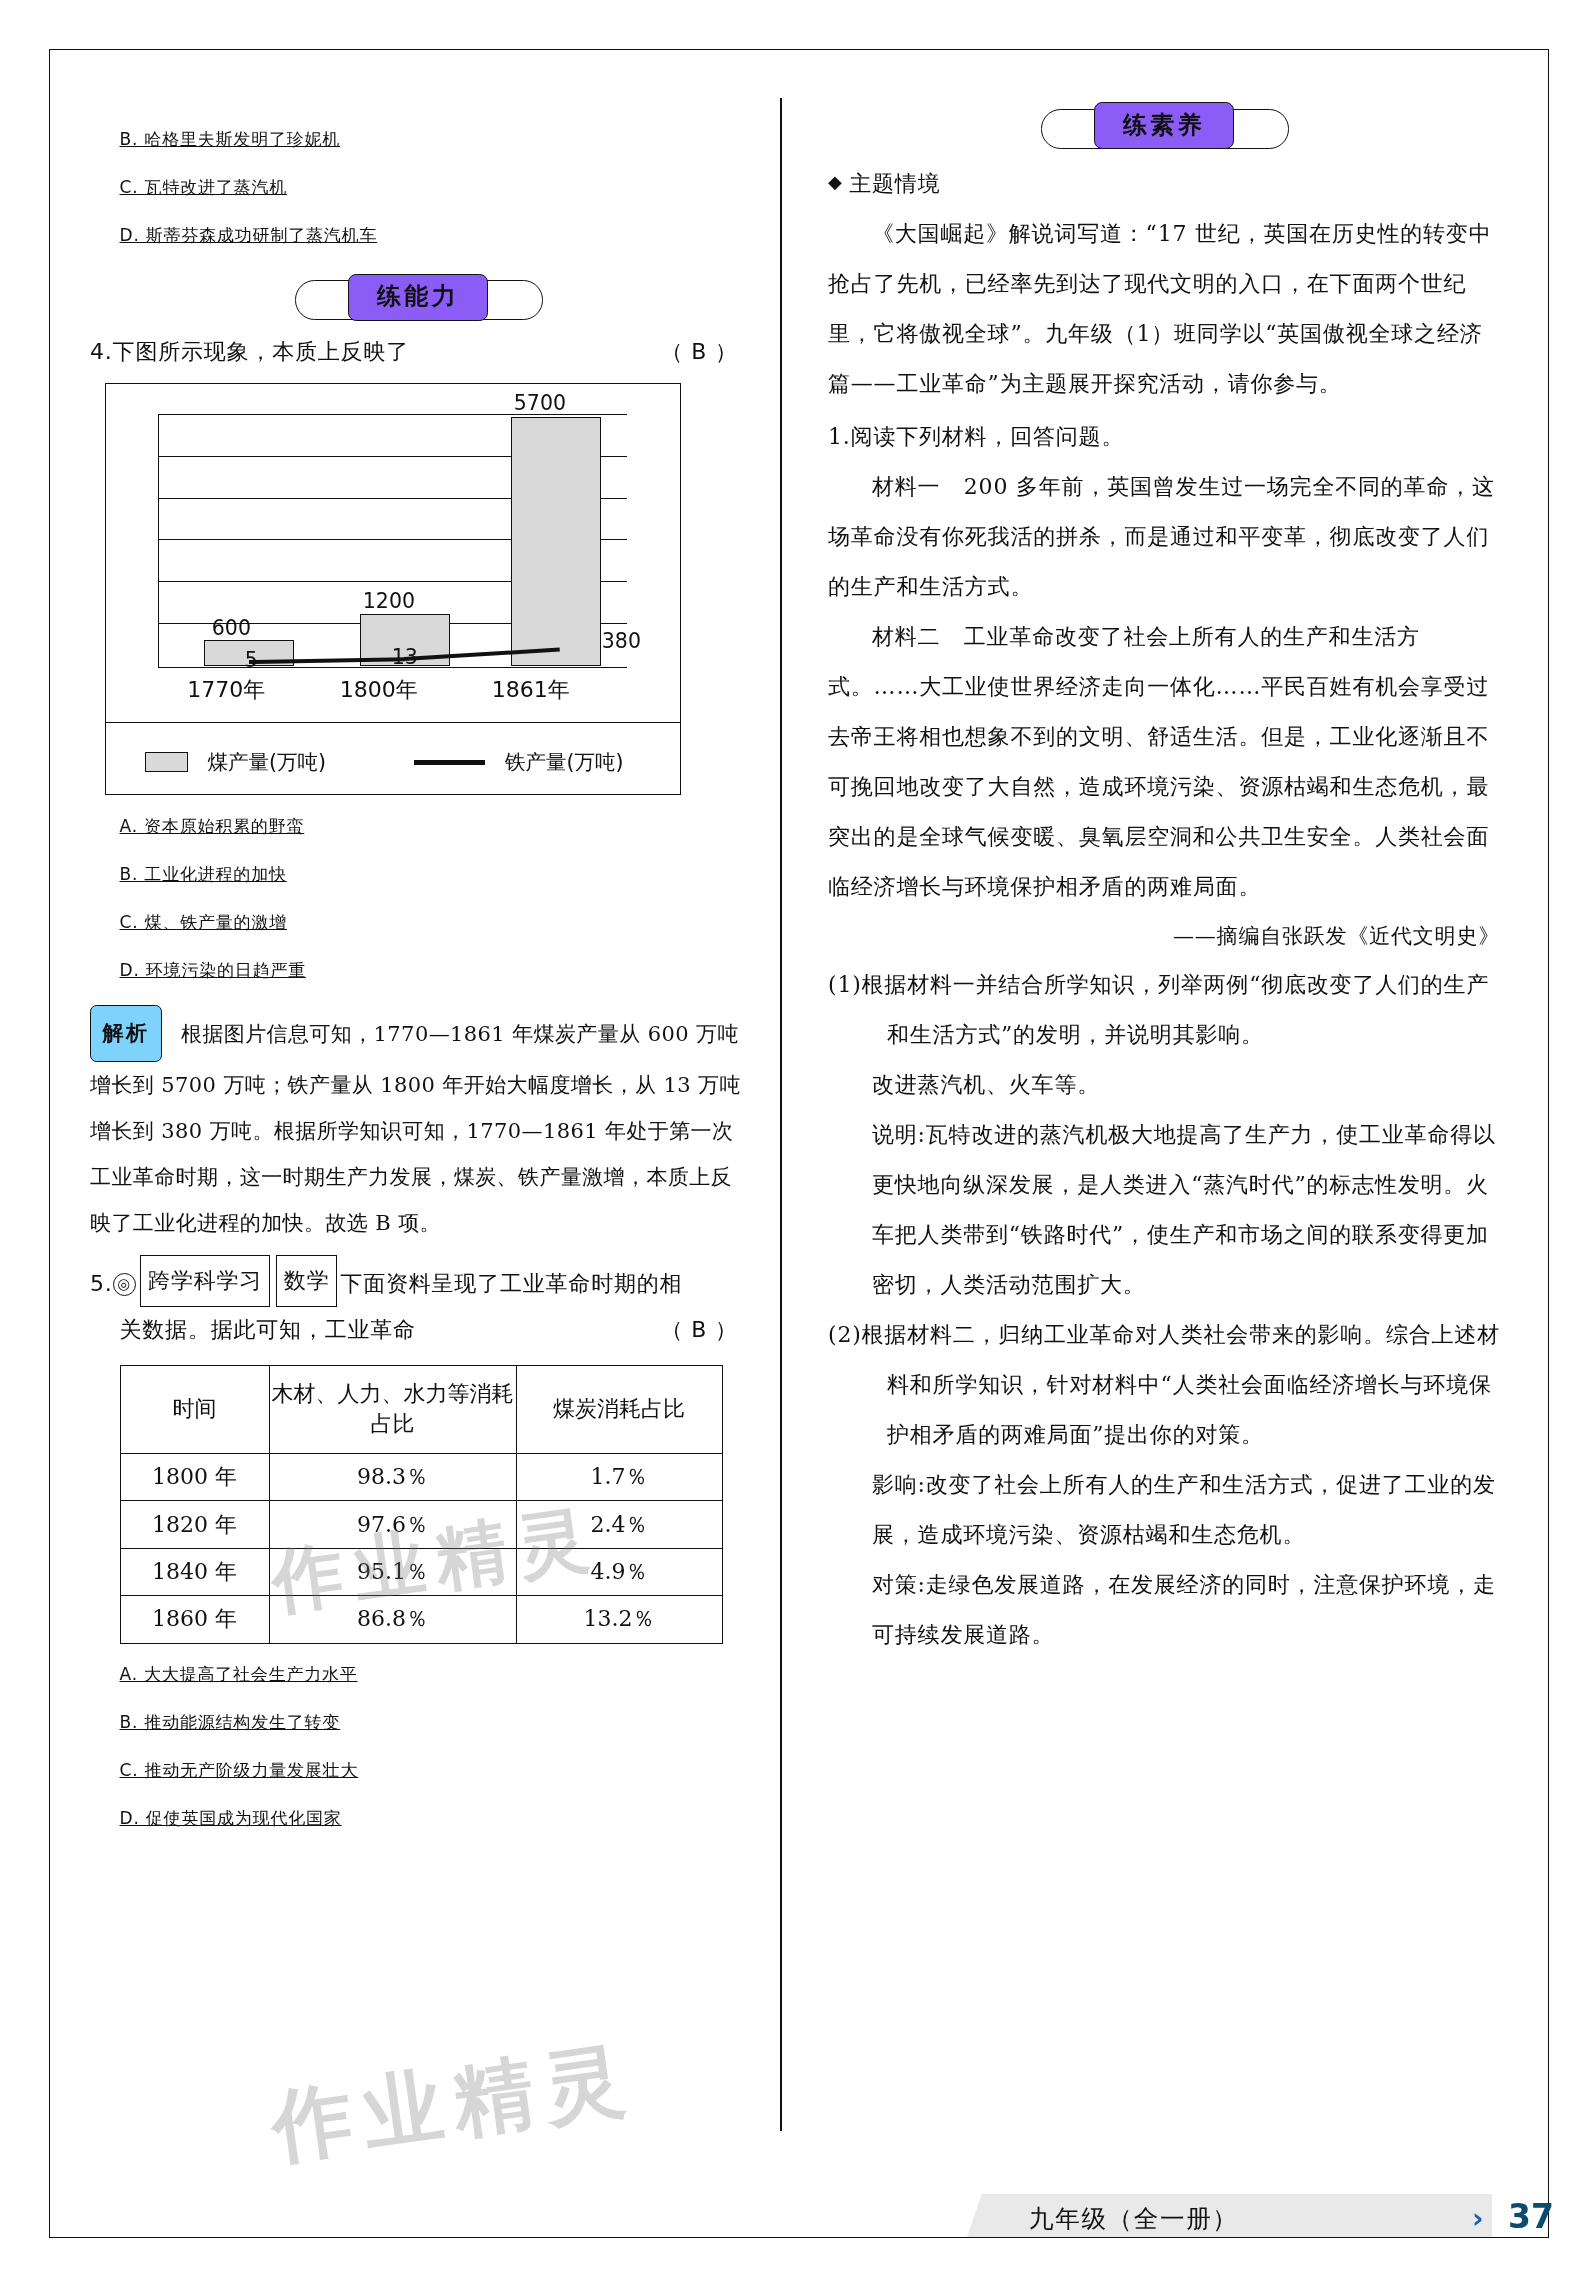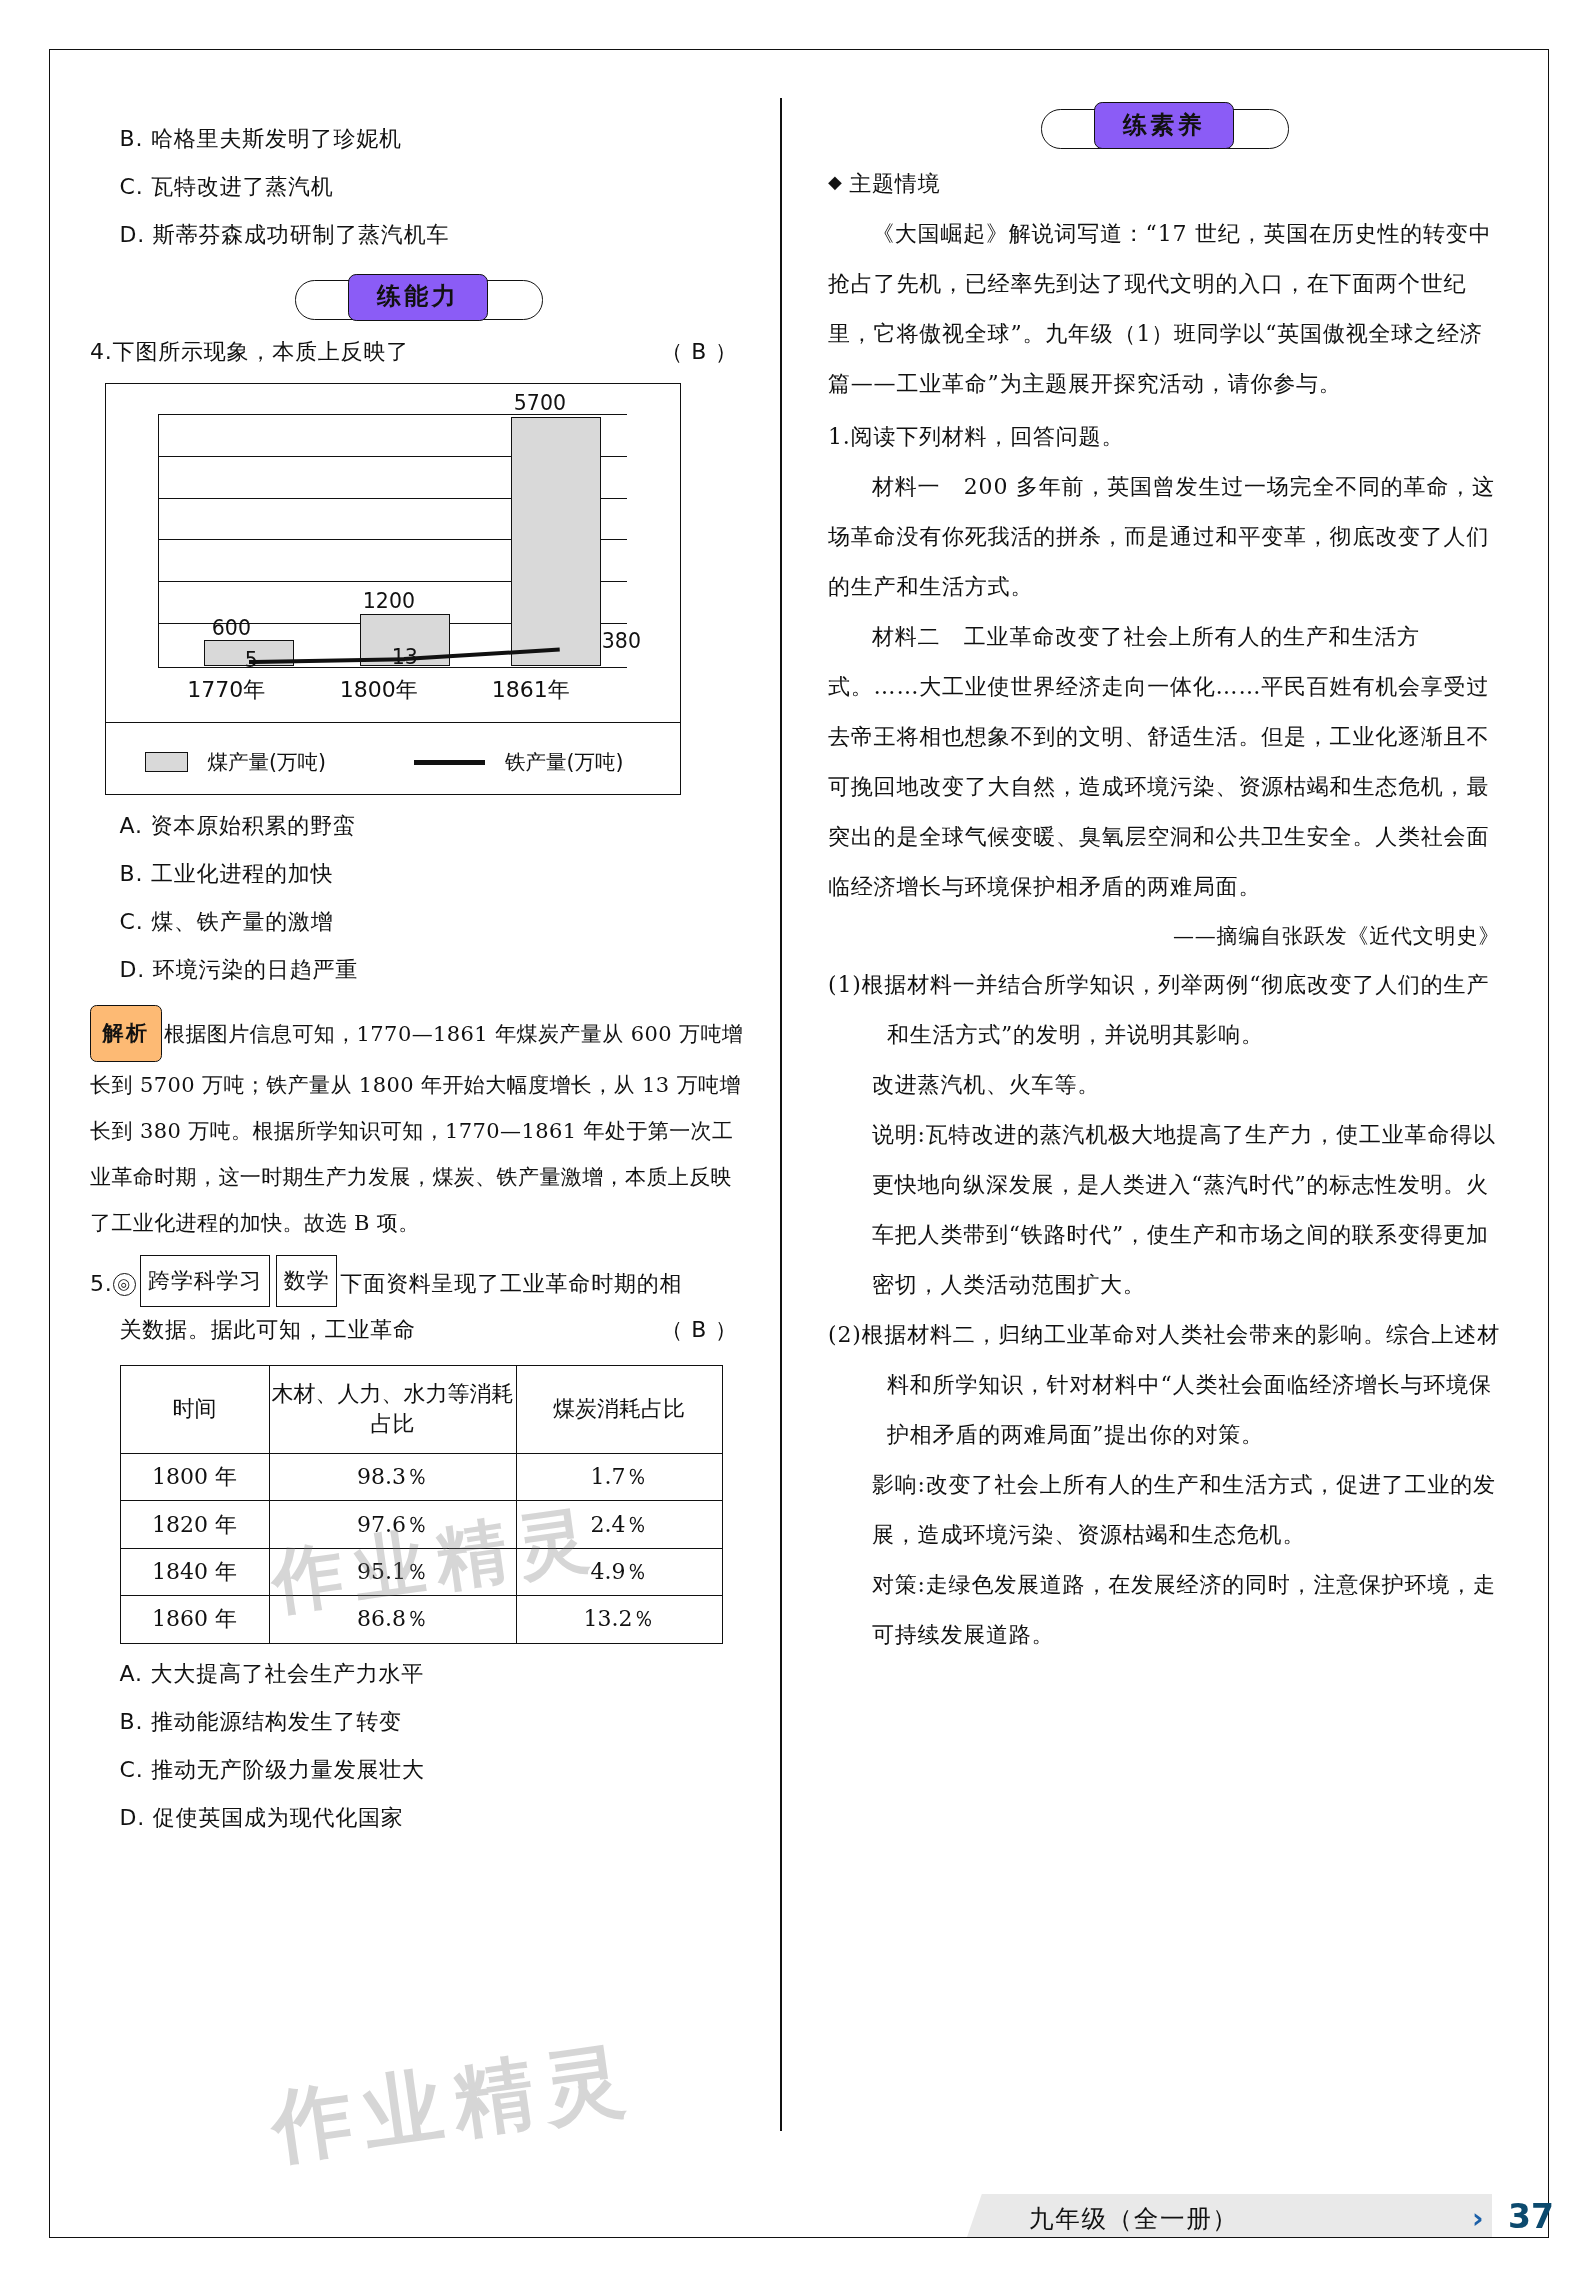--- a/index.html
+++ b/index.html
@@ -23,22 +23,22 @@
     box-sizing:border-box;
   }
   .col-div{
     position:absolute;
     left:780px;top:98px;width:1.6px;height:2033px;
     background:#111;
   }
   .colL{position:absolute;left:90px;top:115px;width:656px;}
   .colR{position:absolute;left:828px;top:115px;width:672px;}
   .opt{
-    font-size:22px;line-height:48px;letter-spacing:0.8px;
-    margin-left:29.5px;white-space:nowrap;
+    font-size:17px;line-height:48px;letter-spacing:0.8px;
+    margin-left:29.5px;white-space:nowrap;text-decoration:underline;
   }
   .qline{font-size:22px;line-height:46px;letter-spacing:0.8px;}
 
   
   .badge{
     position:relative;display:inline-block;
     padding:5.7px 28px 7.4px 28px;
     font-size:24px;font-weight:bold;letter-spacing:3.3px;
     border:1.6px solid #111;border-radius:8.2px;
     background:#8b5cf6;
@@ -77,24 +77,24 @@
     display:flex;align-items:center;gap:19.7px;font-size:20.5px;
   }
   .legkey{width:43px;height:19.7px;background:#d9d9d9;border:1.6px solid #111;box-sizing:border-box;}
   .legline{width:71px;height:4.9px;background:#111;}
   .chart-sep{position:absolute;left:0;bottom:71px;width:100%;height:1.6px;background:#111;}
 
   
   .jiexi-label{
     display:inline-block;
     border:1.6px solid #111;border-radius:6.6px;
-    background:#fdba74;
+    background:#7dd3fc;
     font-size:21px;font-weight:bold;letter-spacing:2.5px;
     padding:3.3px 11.5px 4.9px 11.5px;
-    margin-right:2px;
+    margin-right:19px;
     vertical-align:1.6px;
   }
   .jiexi{
     font-size:21px;line-height:46px;letter-spacing:0.4px;
     font-family:"DejaVu Serif","Liberation Serif",serif;
   }
   .jiexi .body{ }
 
   
   .tag{

